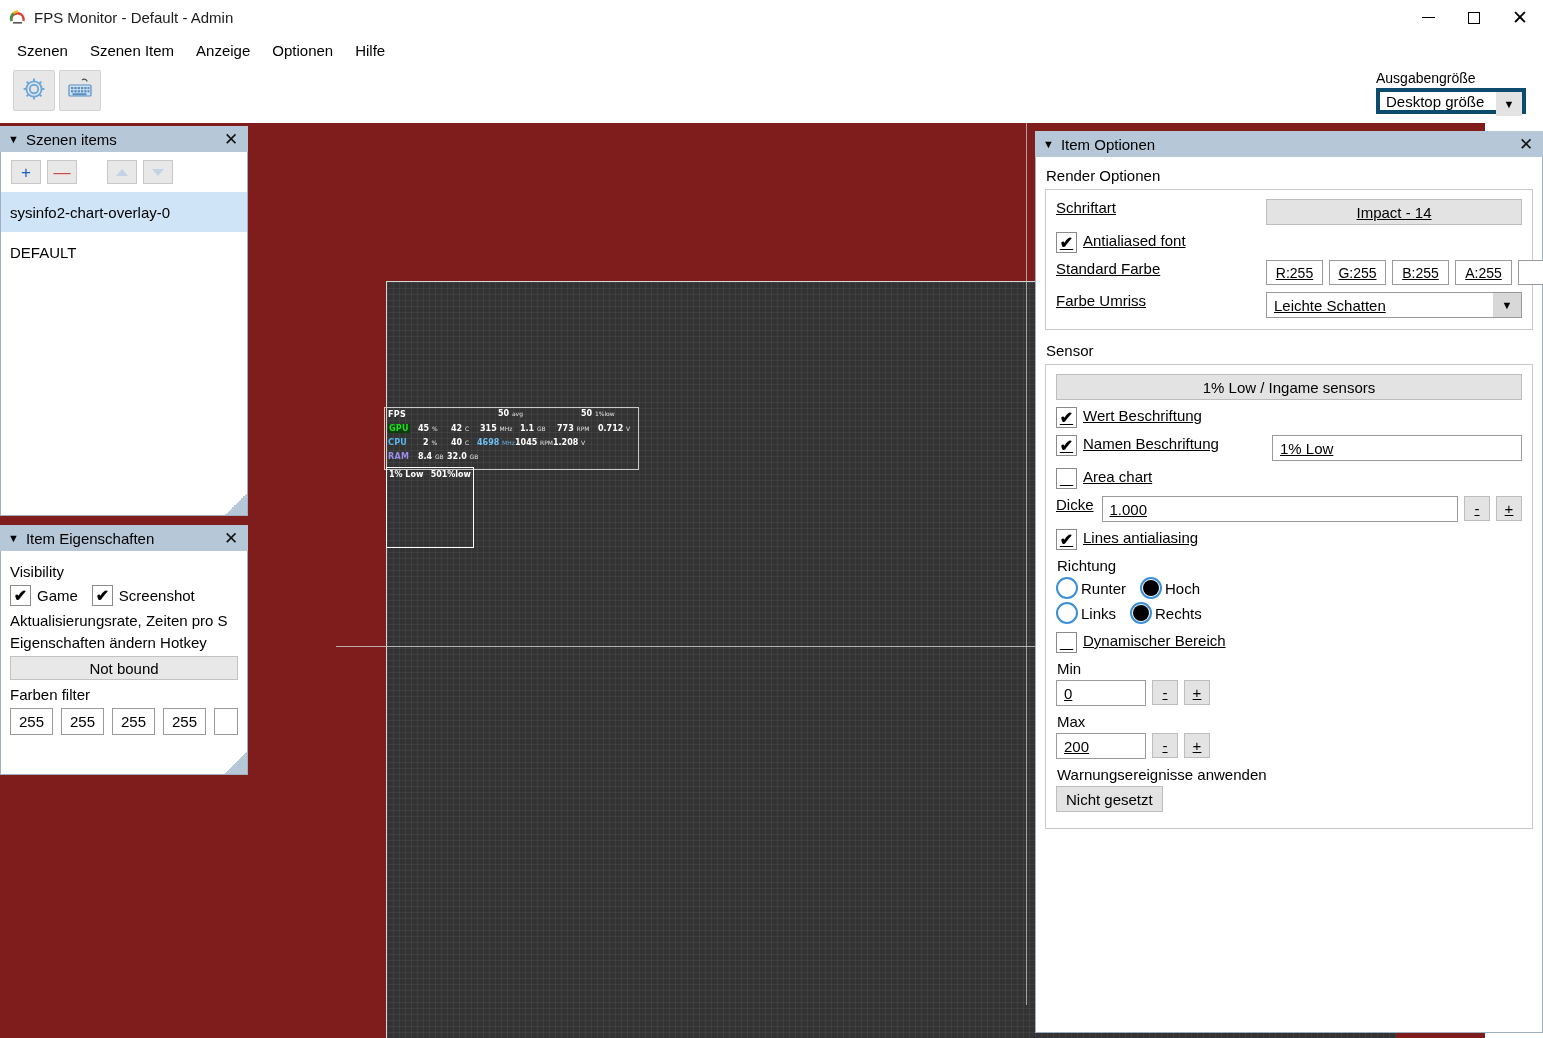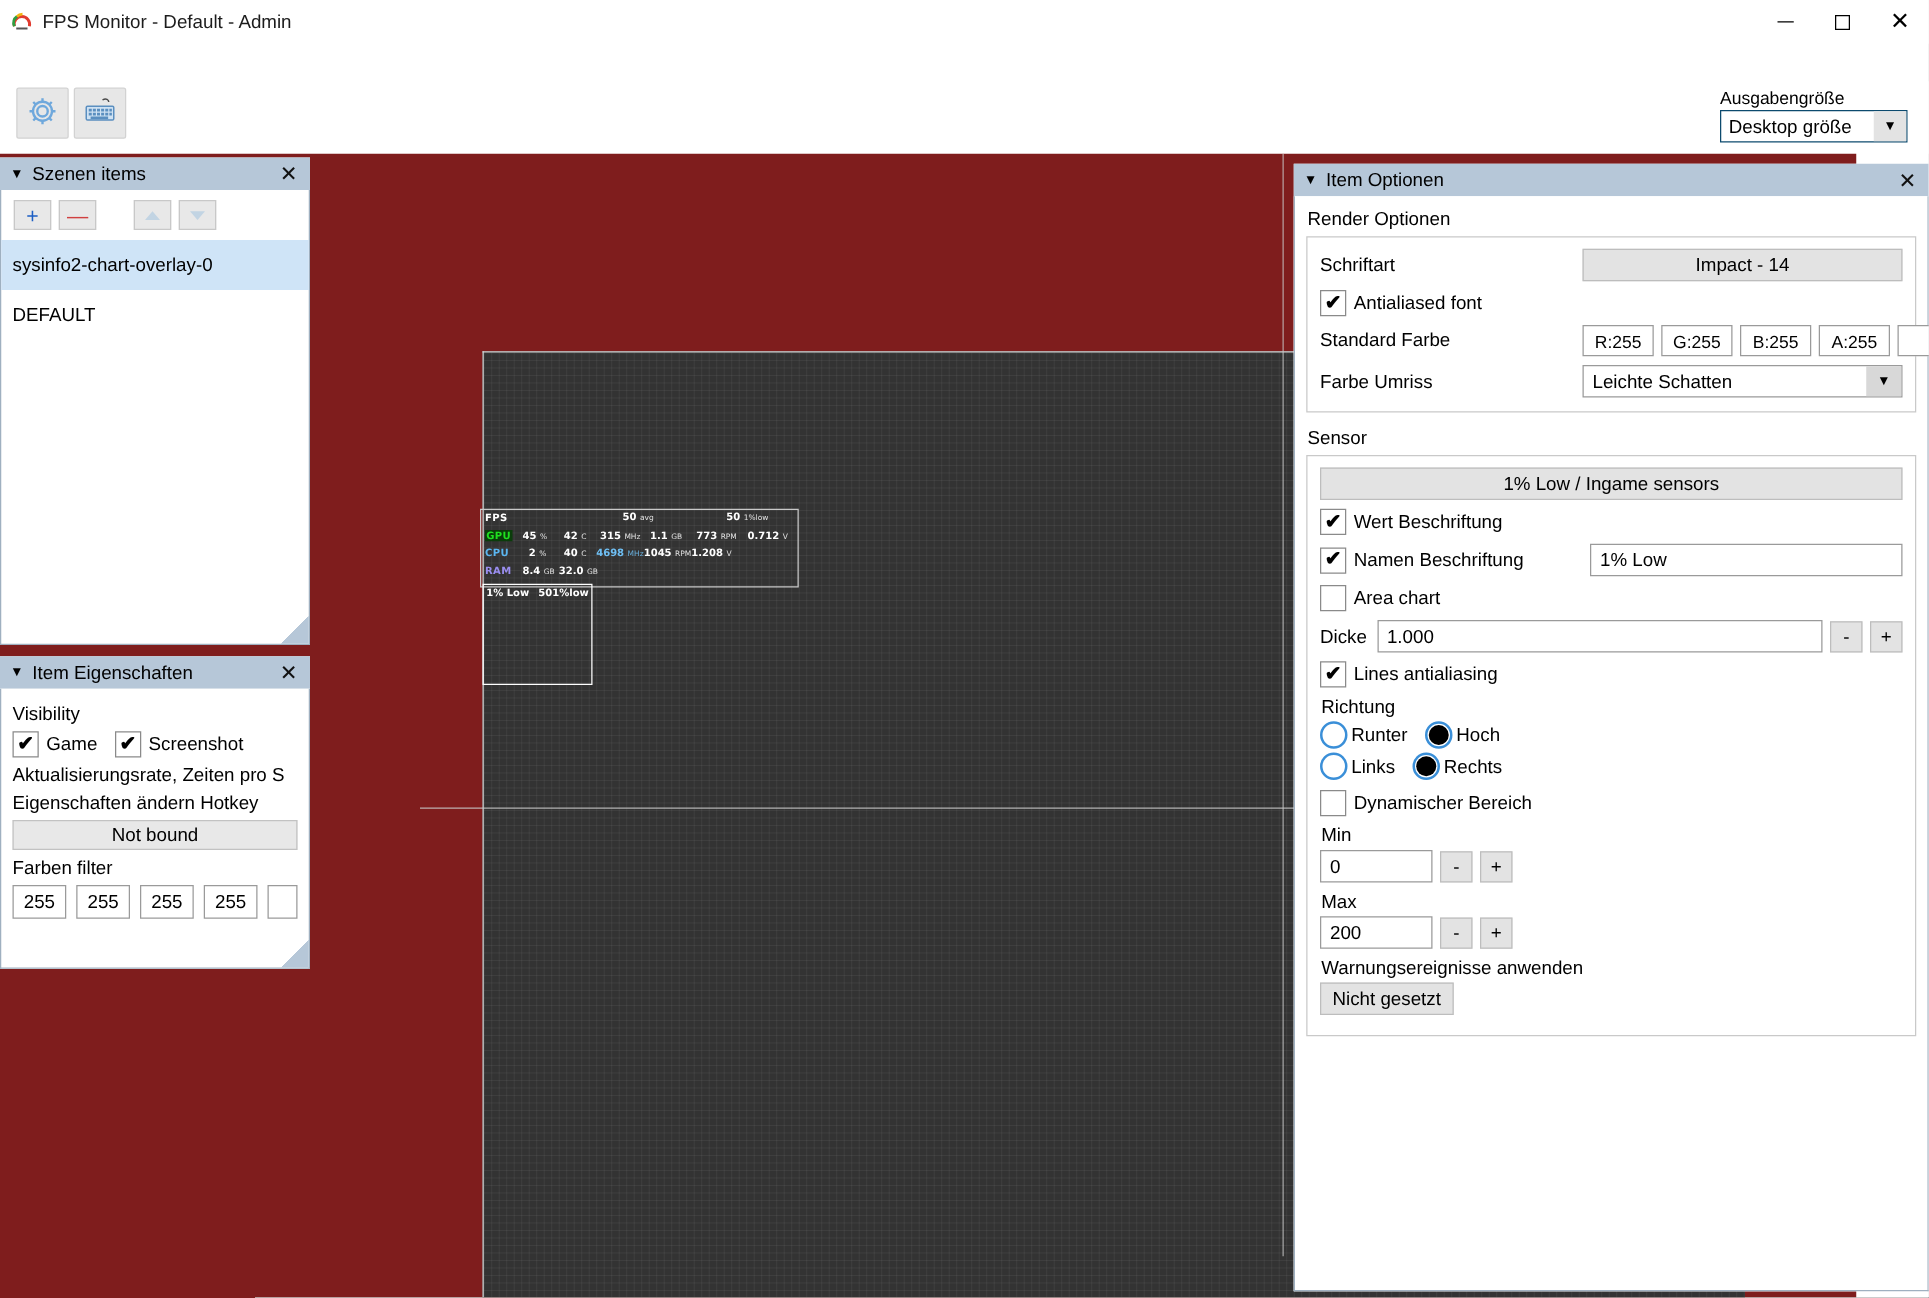--- a/index.html
+++ b/index.html
@@ -56,21 +56,21 @@
     display: flex; align-items: center; justify-content: center;
   }
   .tbtn.gear { left: 13px; }
   .tbtn.kb { left: 59px; }
 
   .outsize-wrap {
     position: absolute; right: 17px; top: 5px; text-align: left; width: 150px;
   }
   .outsize-label { font-size: 14px; color: #000; display: block; margin-bottom: 2px; }
   .outsize-combo {
-    width: 150px; height: 26px; background: #fff; border: 1px solid #0c4a6e;
+    width: 150px; height: 26px; background: #fff; border: 4px solid #0c4a6e;
     display: flex; align-items: center; position: relative;
   }
   .outsize-combo .val { font-size: 15px; padding-left: 6px; }
   .outsize-combo .arrow {
     position: absolute; right: 0; top: 0; width: 26px; height: 24px;
     background: #e3e3e3; display: flex; align-items: center; justify-content: center;
     font-size: 11px;
   }
 
   
@@ -186,21 +186,21 @@
   .cfbox.swatch { width: 24px; }
 
   
   #panel-opts { left: 1035px; top: 131px; width: 508px; height: 902px; }
   #panel-opts .panel-body {
     height: 876px; border: 1px solid #9fb0c0; border-top: 0;
     padding: 8px 9px 0 9px; background: #fff;
   }
   .sec-title { font-size: 15px; margin: 2px 0 5px 1px; }
   .groupbox { border: 1px solid #c9c9c9; padding: 9px 10px 11px 10px; margin-bottom: 12px; }
-  .row { display: flex; align-items: center; margin-bottom: 7px; }
+  .row { display: flex; align-items: flex-start; margin-bottom: 7px; text-decoration: underline; }
   .row-lbl { font-size: 15px; width: 210px; flex: 0 0 auto; }
   .btn-wide {
     flex: 1 1 auto; height: 26px; background: #e3e3e3; border: 1px solid #bdbdbd;
     display: flex; align-items: center; justify-content: center; font-size: 15px;
   }
   .btn-full {
     width: 100%; height: 26px; background: #e3e3e3; border: 1px solid #bdbdbd;
     display: flex; align-items: center; justify-content: center; font-size: 15px;
     margin-bottom: 7px;
   }
@@ -263,20 +263,27 @@
         </div>
       <div class="win-btn">
           <span class="wb-max"></span>
         </div>
       <div class="win-btn">
           <span class="wb-close">✕</span>
         </div>
     </div>
   </div>
 
+  <div class="menubar">
+    <div class="menu-item">Szenen</div>
+    <div class="menu-item">Szenen Item</div>
+    <div class="menu-item">Anzeige</div>
+    <div class="menu-item">Optionen</div>
+    <div class="menu-item">Hilfe</div>
+  </div>
 
   <div class="toolbar">
     <div class="tbtn gear">
       <span>
         <svg width="26" height="26" viewBox="0 0 26 26">
           <g fill="none" stroke="#6fa8dc" stroke-width="1.9">
             <circle cx="13" cy="13" r="4.2"></circle>
             <circle cx="13" cy="13" r="7.6"></circle>
             <path d="M13 2.6v2.6M13 20.8v2.6M2.6 13h2.6M20.8 13h2.6M5.6 5.6l1.9 1.9M18.5 18.5l1.9 1.9M20.4 5.6l-1.9 1.9M7.5 18.5l-1.9 1.9"></path>
           </g>

